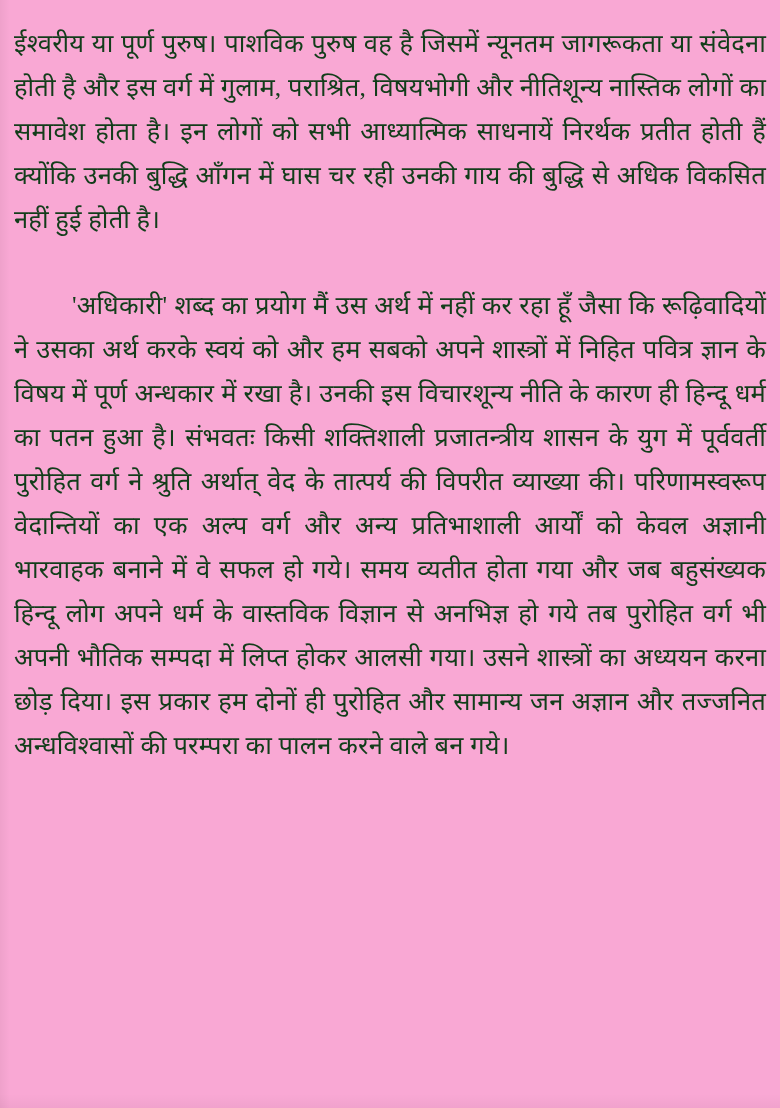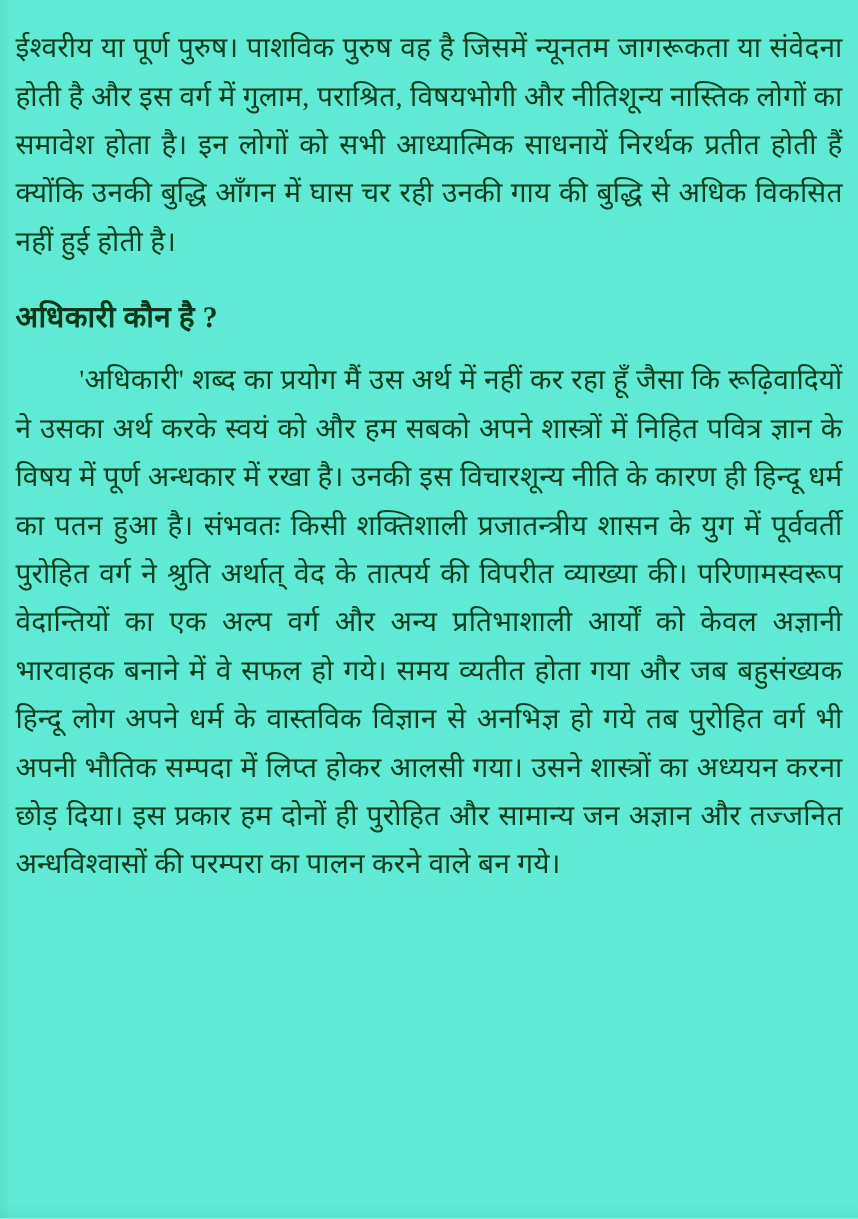--- a/index.html
+++ b/index.html
@@ -4,21 +4,21 @@
 <style>
   html, body {
     margin: 0;
     padding: 0;
     background: #ffffff;
   }
   .page {
     position: relative;
     width: 780px;
     height: 1108px;
-    background: #5eead4;
+    background: #f9a8d4;
     overflow: hidden;
     box-sizing: border-box;
   }
   .content {
     position: absolute;
     left: 14px;
     top: 22px;
     width: 752px;
     color: #0b2e13;
     font-family: "Liberation Serif", "DejaVu Serif", serif;
@@ -75,20 +75,19 @@
 
   <div class="content">
 
     <p class="para">ईश्वरीय या पूर्ण पुरुष। पाशविक पुरुष वह है जिसमें न्यूनतम जागरूकता या संवेदना होती है और इस वर्ग में गुलाम, पराश्रित, विषयभोगी और नीतिशून्य नास्तिक लोगों का समावेश होता है। इन लोगों को सभी आध्यात्मिक साधनायें निरर्थक प्रतीत होती हैं क्योंकि उनकी बुद्धि आँगन में घास चर रही उनकी गाय की बुद्धि से अधिक विकसित नहीं हुई होती है।</p>
 
     <div class="gap-small"></div>
 
 
     <div class="gap-med"></div>
 
-    <h2 class="heading">अधिकारी कौन है ?</h2>
 
     <div class="gap-med"></div>
 
     <p class="para indent">'अधिकारी' शब्द का प्रयोग मैं उस अर्थ में नहीं कर रहा हूँ जैसा कि रूढ़िवादियों ने उसका अर्थ करके स्वयं को और हम सबको अपने शास्त्रों में निहित पवित्र ज्ञान के विषय में पूर्ण अन्धकार में रखा है। उनकी इस विचारशून्य नीति के कारण ही हिन्दू धर्म का पतन हुआ है। संभवतः किसी शक्तिशाली प्रजातन्त्रीय शासन के युग में पूर्ववर्ती पुरोहित वर्ग ने श्रुति अर्थात् वेद के तात्पर्य की विपरीत व्याख्या की। परिणामस्वरूप वेदान्तियों का एक अल्प वर्ग और अन्य प्रतिभाशाली आर्यों को केवल अज्ञानी भारवाहक बनाने में वे सफल हो गये। समय व्यतीत होता गया और जब बहुसंख्यक हिन्दू लोग अपने धर्म के वास्तविक विज्ञान से अनभिज्ञ हो गये तब पुरोहित वर्ग भी अपनी भौतिक सम्पदा में लिप्त होकर आलसी गया। उसने शास्त्रों का अध्ययन करना छोड़ दिया। इस प्रकार हम दोनों ही पुरोहित और सामान्य जन अज्ञान और तज्जनित अन्धविश्वासों की परम्परा का पालन करने वाले बन गये।</p>
 
   </div>
 </div>
 
 </body></html>

